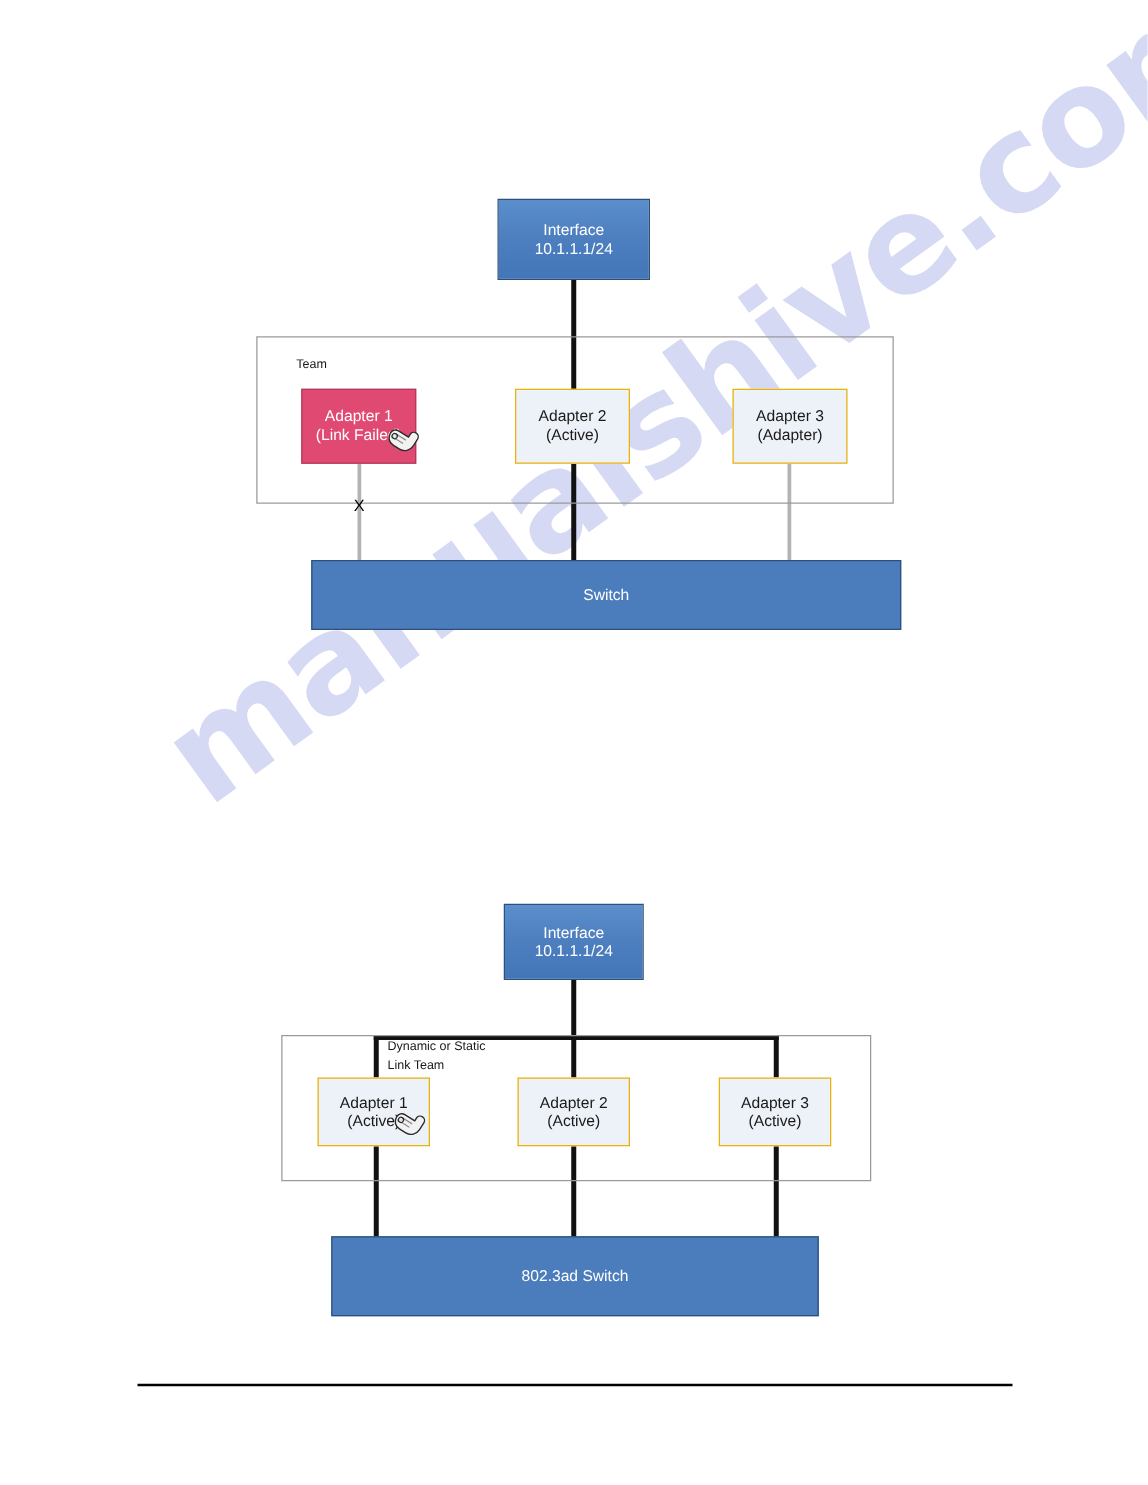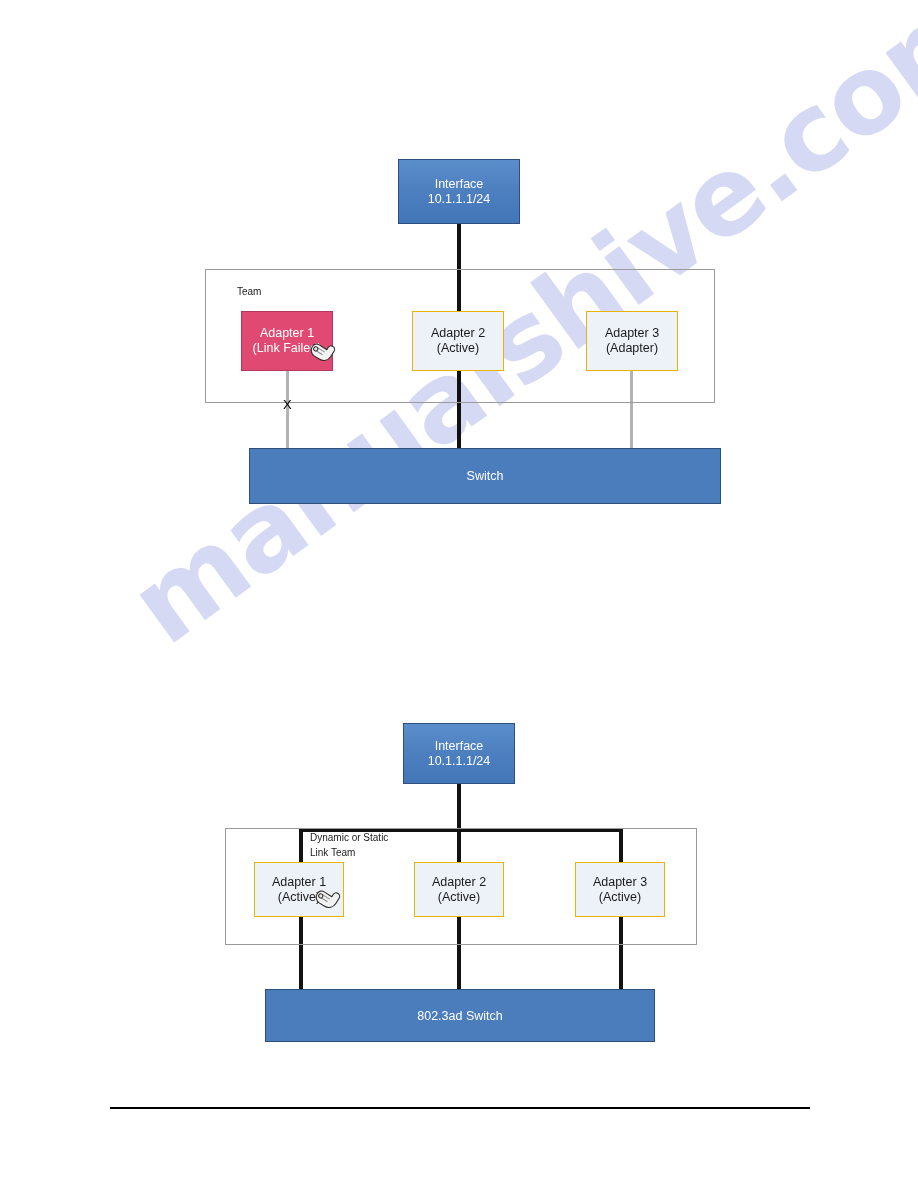--- a/index.html
+++ b/index.html
@@ -284,20 +284,20 @@
     <div class="adapter-box" style="left:414px;top:862px;width:90px;height:55px;">
       <span>Adapter 2</span>
       <span>(Active)</span>
     </div>
 
     <div class="adapter-box" style="left:575px;top:862px;width:90px;height:55px;">
       <span>Adapter 3</span>
       <span>(Active)</span>
     </div>
 
-    <div class="switch-box" style="left:265px;top:989px;width:390px;height:53px;">
+    <div class="switch-box" style="left:265px;top:989px;width:390px;height:64px;">
       <span>802.3ad Switch</span>
     </div>
   </div>
 
   <div id="footer-rule"></div>
 
 </div>
 
 </body></html>

